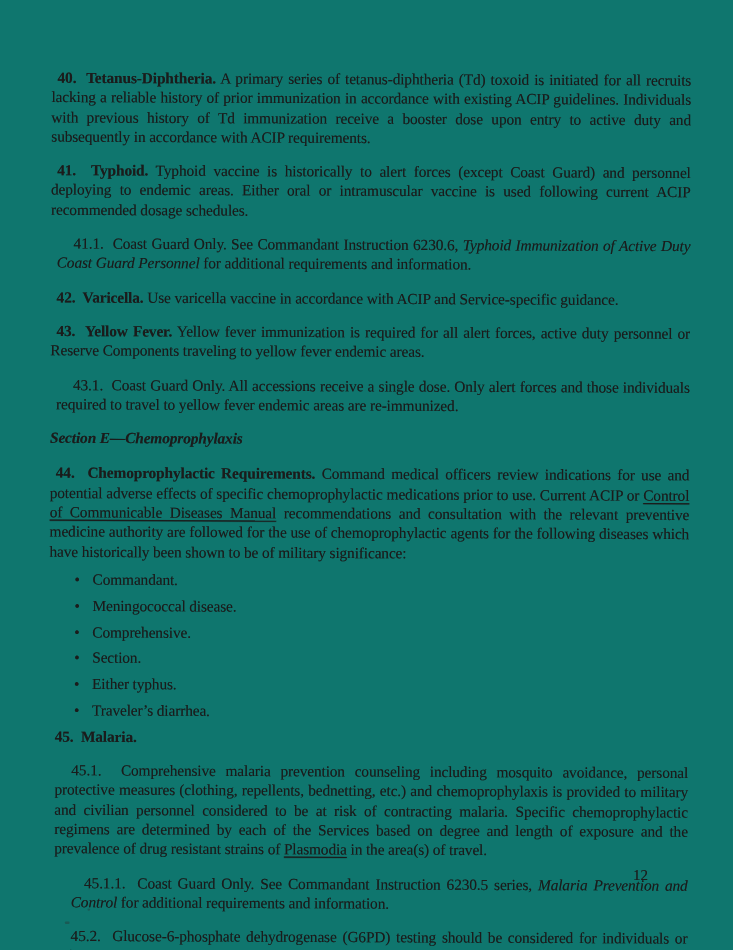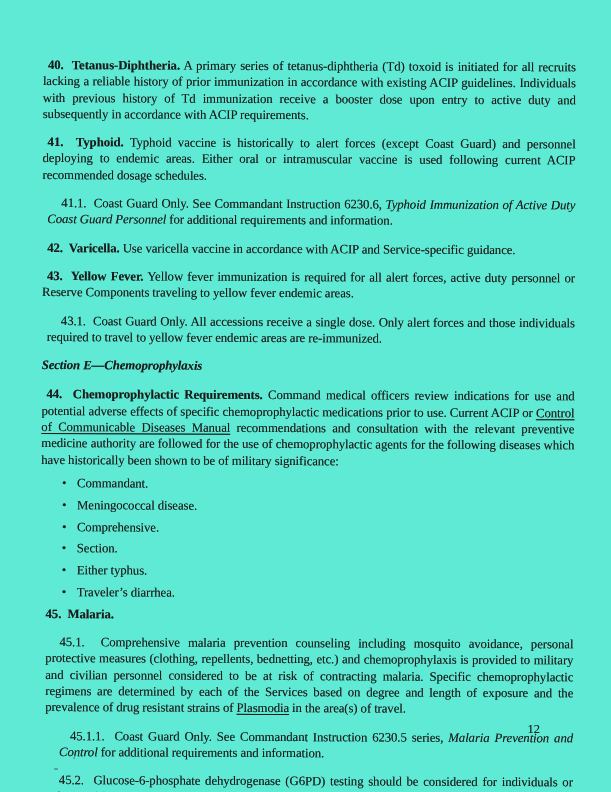--- a/index.html
+++ b/index.html
@@ -5,21 +5,21 @@
   * { margin: 0; padding: 0; box-sizing: border-box; }
   html, body { background: #ffffff; }
   body {
     width: 611px; height: 792px;
     font-family: "Liberation Serif", "DejaVu Serif", serif;
     overflow: hidden;
   }
   .sheet {
     position: relative;
     width: 611px; height: 792px;
-    background: #5eead4;
+    background: #0f766e;
     overflow: hidden;
   }
   .content {
     position: absolute;
     left: 43px; top: 57px; width: 533px;
     transform: rotate(0.25deg);
     transform-origin: 0 0;
     color: #1b1b1b;
     font-size: 12.8px;
     line-height: 16.3px;

